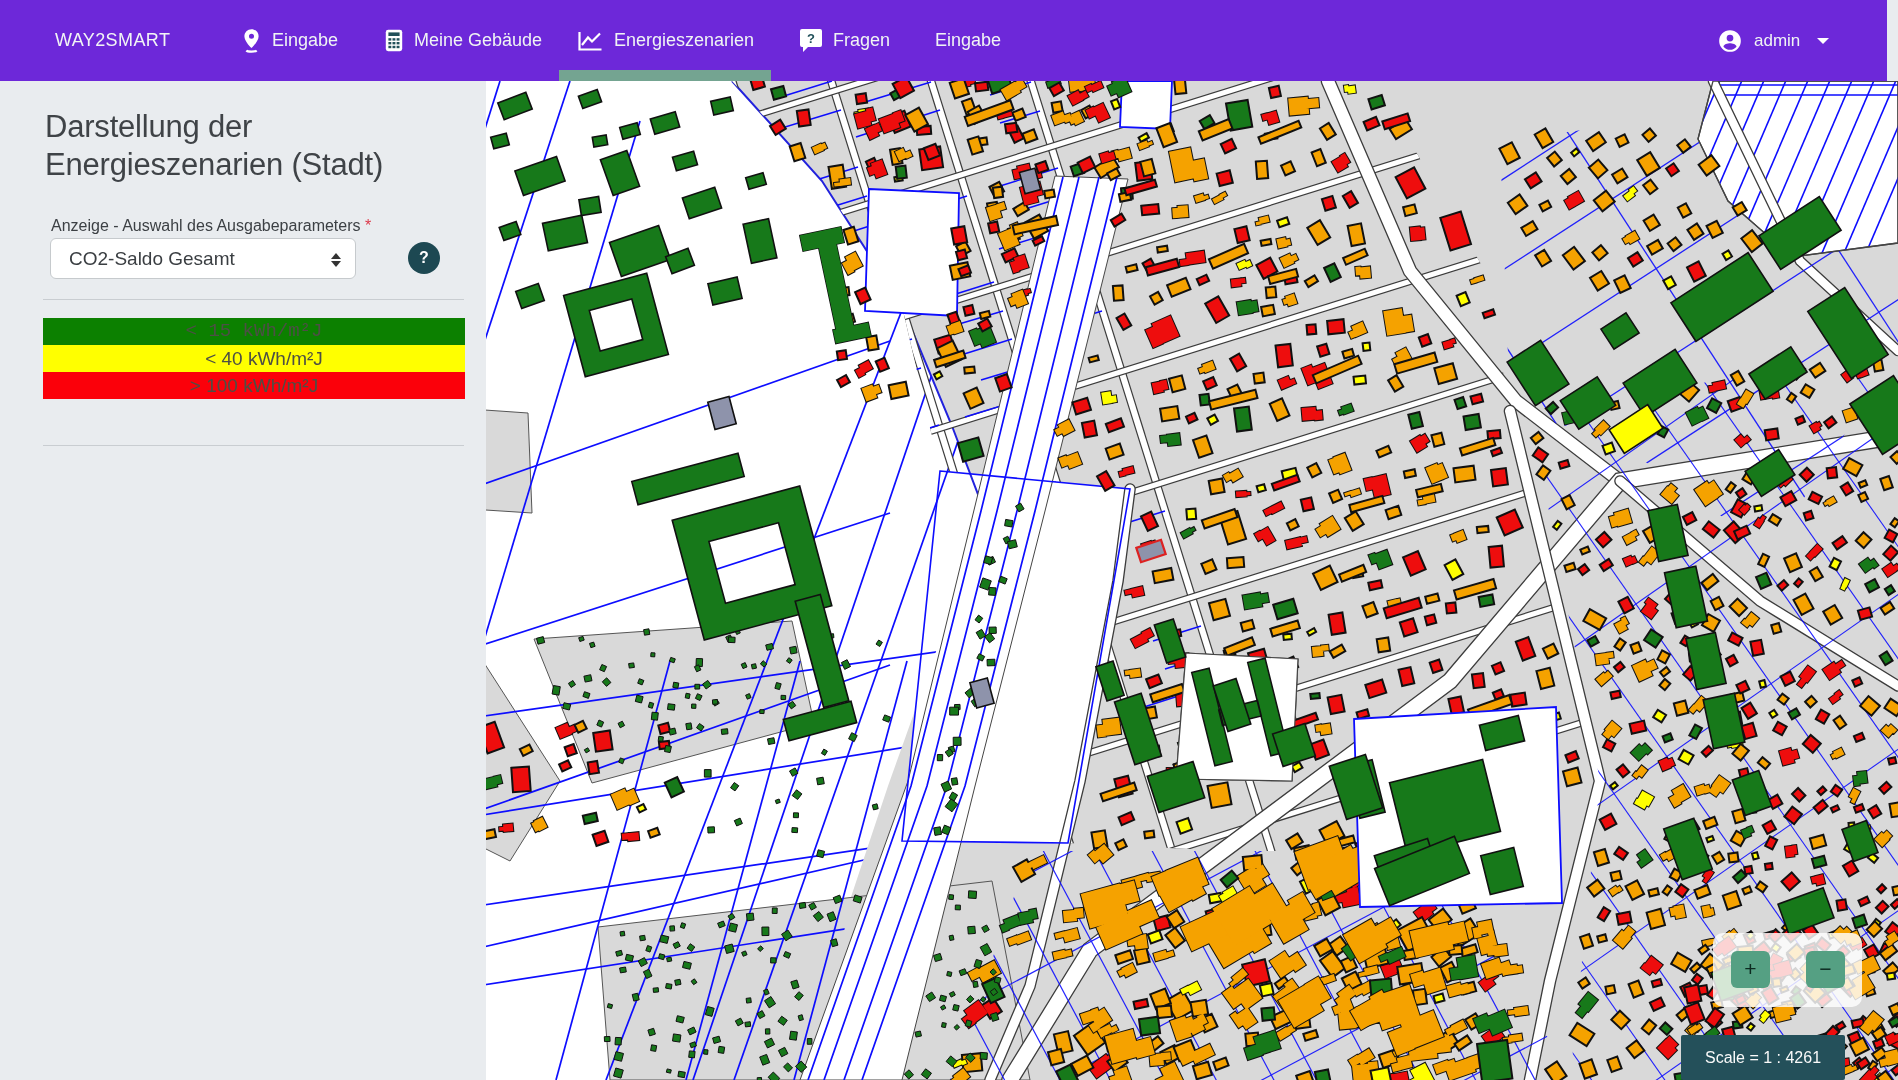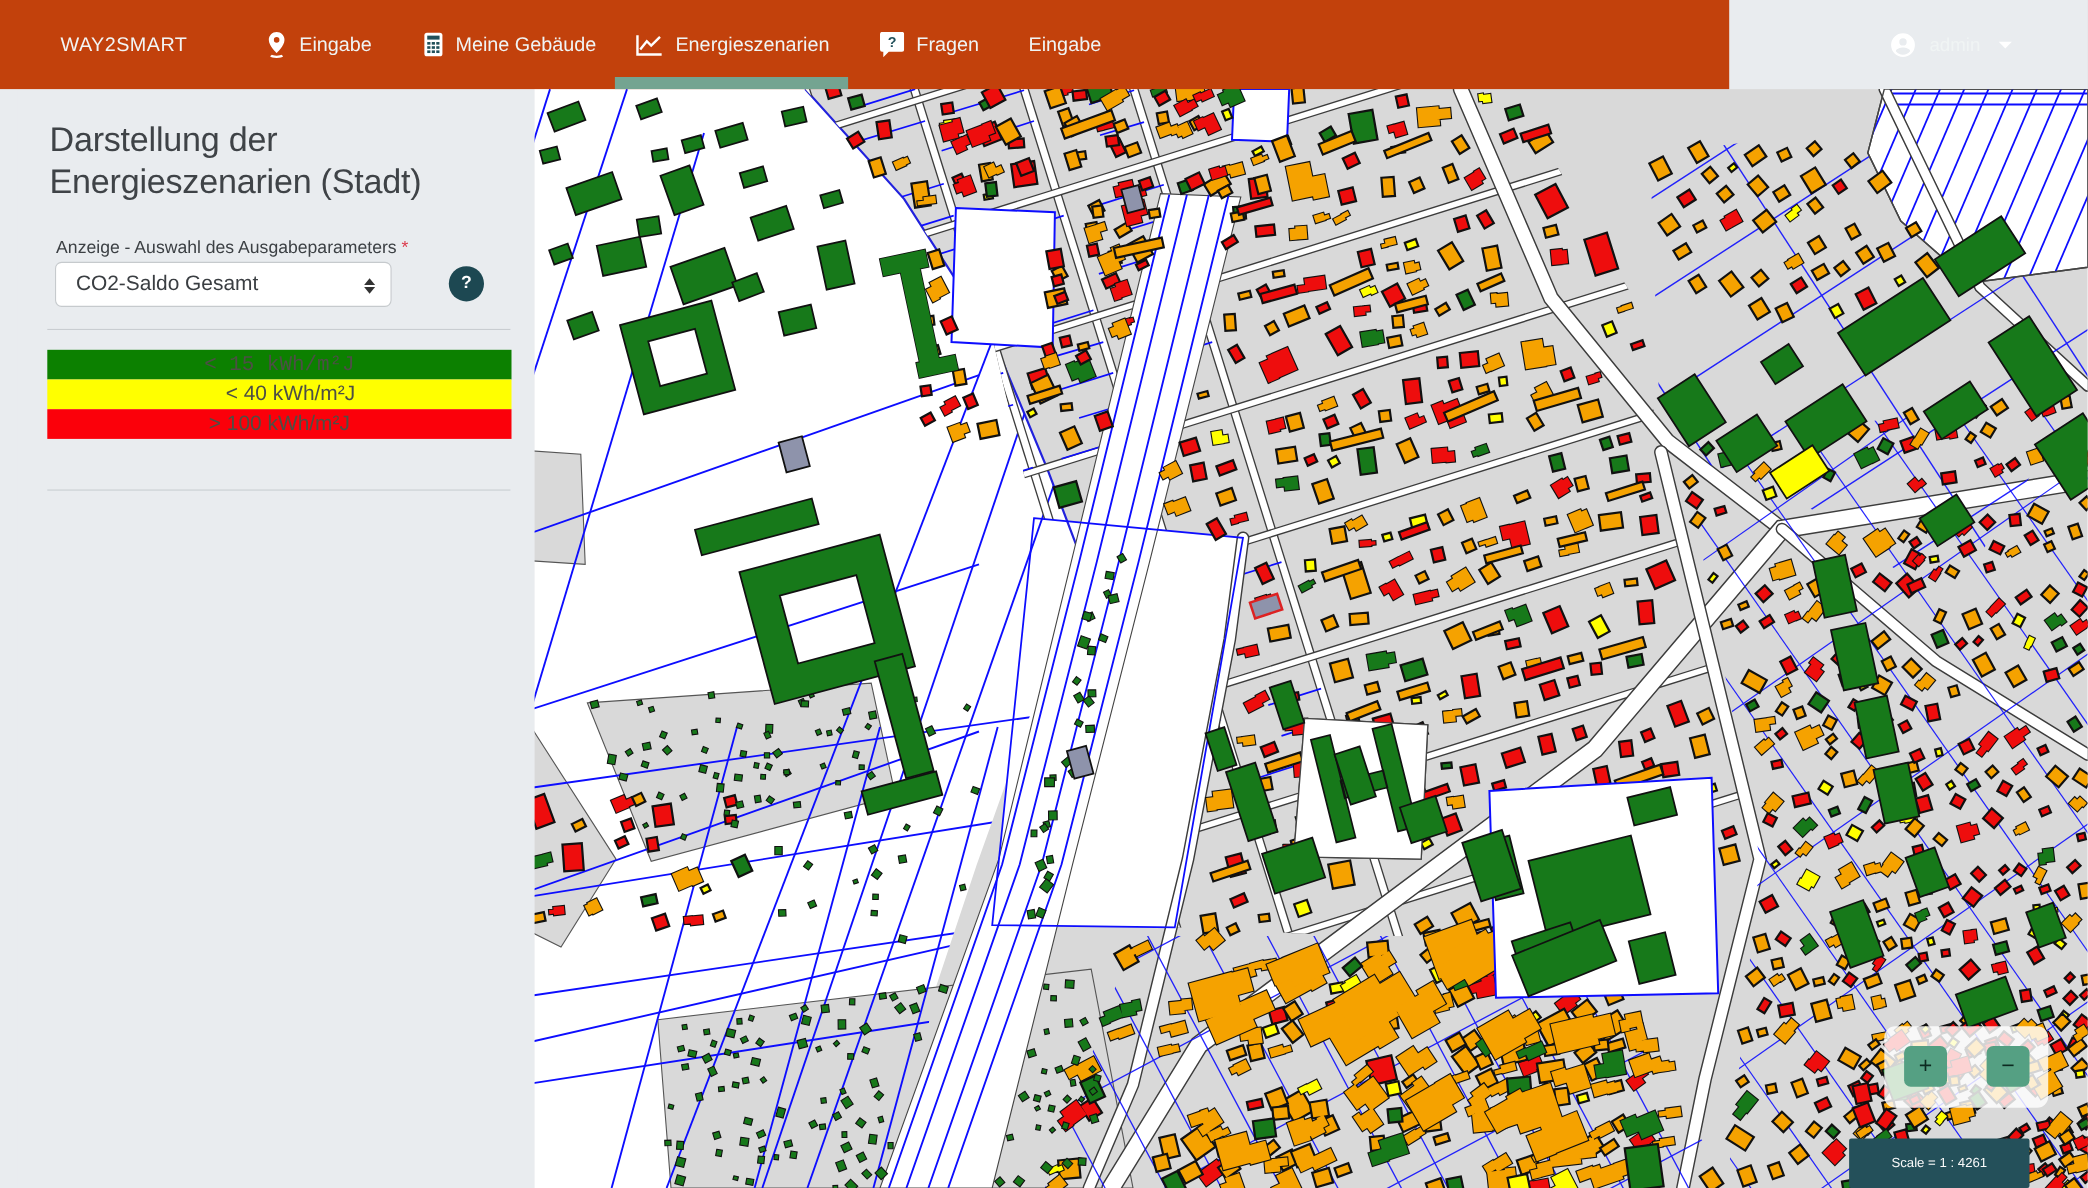--- a/index.html
+++ b/index.html
@@ -1,15 +1,15 @@
 <!DOCTYPE html>
 <html><head><meta charset="utf-8"><title>WAY2SMART</title><style>
 * { margin:0; padding:0; box-sizing:border-box; }
 body { font-family:"Liberation Sans", sans-serif; width:1898px; height:1080px; overflow:hidden; background:#e9ecef; }
-.nav { position:absolute; left:0; top:0; width:1572px; height:81px; background:#c2410c; z-index:30; }
+.nav { position:absolute; left:0; top:0; width:1887px; height:81px; background:#6d28d9; z-index:30; }
 .nav .logo { position:absolute; left:55px; top:0; line-height:81px; color:#f2f5f5; font-size:18px; letter-spacing:0.4px; }
 .navitem { position:absolute; top:0; height:81px; display:flex; align-items:center; gap:11px; color:#f0f4f4; font-size:18px; }
 .nav .under { position:absolute; left:559px; top:70px; width:212px; height:11px; background:#74a491; }
 .admin { position:absolute; left:1717px; top:0; height:81px; display:flex; align-items:center; gap:11px; color:#f0f4f4; font-size:17px; }
 .caret { width:0; height:0; border-left:6px solid transparent; border-right:6px solid transparent; border-top:6px solid #fff; margin-left:6px; }
 .side { position:absolute; left:16px; top:81px; width:470px; height:1058px; background:#e9ecef; z-index:20; }
 .side h1 { position:absolute; left:29px; top:27px; font-size:31px; font-weight:400; color:#3f4347; line-height:38px; letter-spacing:-0.2px; }
 .lbl { position:absolute; left:35px; top:136px; font-size:16px; color:#3c4044; }
 .lbl .req { color:#dc3849; }
 .sel { position:absolute; left:34px; top:157px; width:306px; height:41px; background:#fff; border:1px solid #c6cacd; border-radius:6px; font-size:19px; color:#3a3e42; line-height:39px; padding-left:18px; }
@@ -21,21 +21,21 @@
 .hr1 { position:absolute; left:27px; top:218px; width:421px; border-top:1px solid #c9cdd1; }
 .legend { position:absolute; left:27px; top:237px; width:422px; }
 .legend div { height:27px; font-size:19px; color:#4d4f45; text-align:center; line-height:27px; }
 .hr2 { position:absolute; left:27px; top:364px; width:421px; border-top:1px solid #c9cdd1; }
 .mapwrap { position:absolute; left:470px; top:81px; width:1428px; height:999px; overflow:hidden; background:#fff; }
 .popup { position:absolute; left:523px; top:286px; width:316px; height:169px; background:#fff; border-radius:7px; box-shadow:0 1px 4px rgba(0,0,0,0.25); z-index:10; }
 .popup .tail { position:absolute; left:152px; top:169px; width:0; height:0; border-left:14px solid transparent; border-right:14px solid transparent; border-top:15px solid #fff; }
 .popup p { position:absolute; left:20px; font-size:17px; color:#3b3f42; white-space:nowrap; }
 .zoombox { position:absolute; left:1243px; top:852px; width:149px; height:74px; background:rgba(255,255,255,0.82); border-radius:10px; z-index:10; }
 .zbtn { position:absolute; top:18px; width:39px; height:37px; background:#55a083; border-radius:6px; color:#0c2a20; font-size:21px; text-align:center; line-height:36px; }
-.scale { position:absolute; left:1211px; top:954px; width:164px; height:45px; background:#24505a; color:#fafafa; font-size:12px; text-align:center; line-height:45px; z-index:10; border-radius:2px; }
+.scale { position:absolute; left:1211px; top:954px; width:164px; height:45px; background:#24505a; color:#fafafa; font-size:16px; text-align:center; line-height:45px; z-index:10; border-radius:2px; }
 </style></head><body>
 <div class="nav">
   <div class="logo">WAY2SMART</div>
   <div class="navitem" style="left:242px;">
       <svg width="19" height="24" viewBox="0 0 24 30">
         <path fill="#fff" d="M12 0C7 0 3 4 3 9c0 6.6 9 15 9 15s9-8.4 9-15c0-5-4-9-9-9zm0 12.2A3.2 3.2 0 1 1 12 5.8a3.2 3.2 0 0 1 0 6.4z"></path>
         <path fill="none" stroke="#fff" stroke-width="2.6" d="M5.5 25.5c1.5 1.9 11.5 1.9 13 0" transform="translate(0,1.5)"></path>
       </svg>
       <span>Eingabe</span>
     </div>

